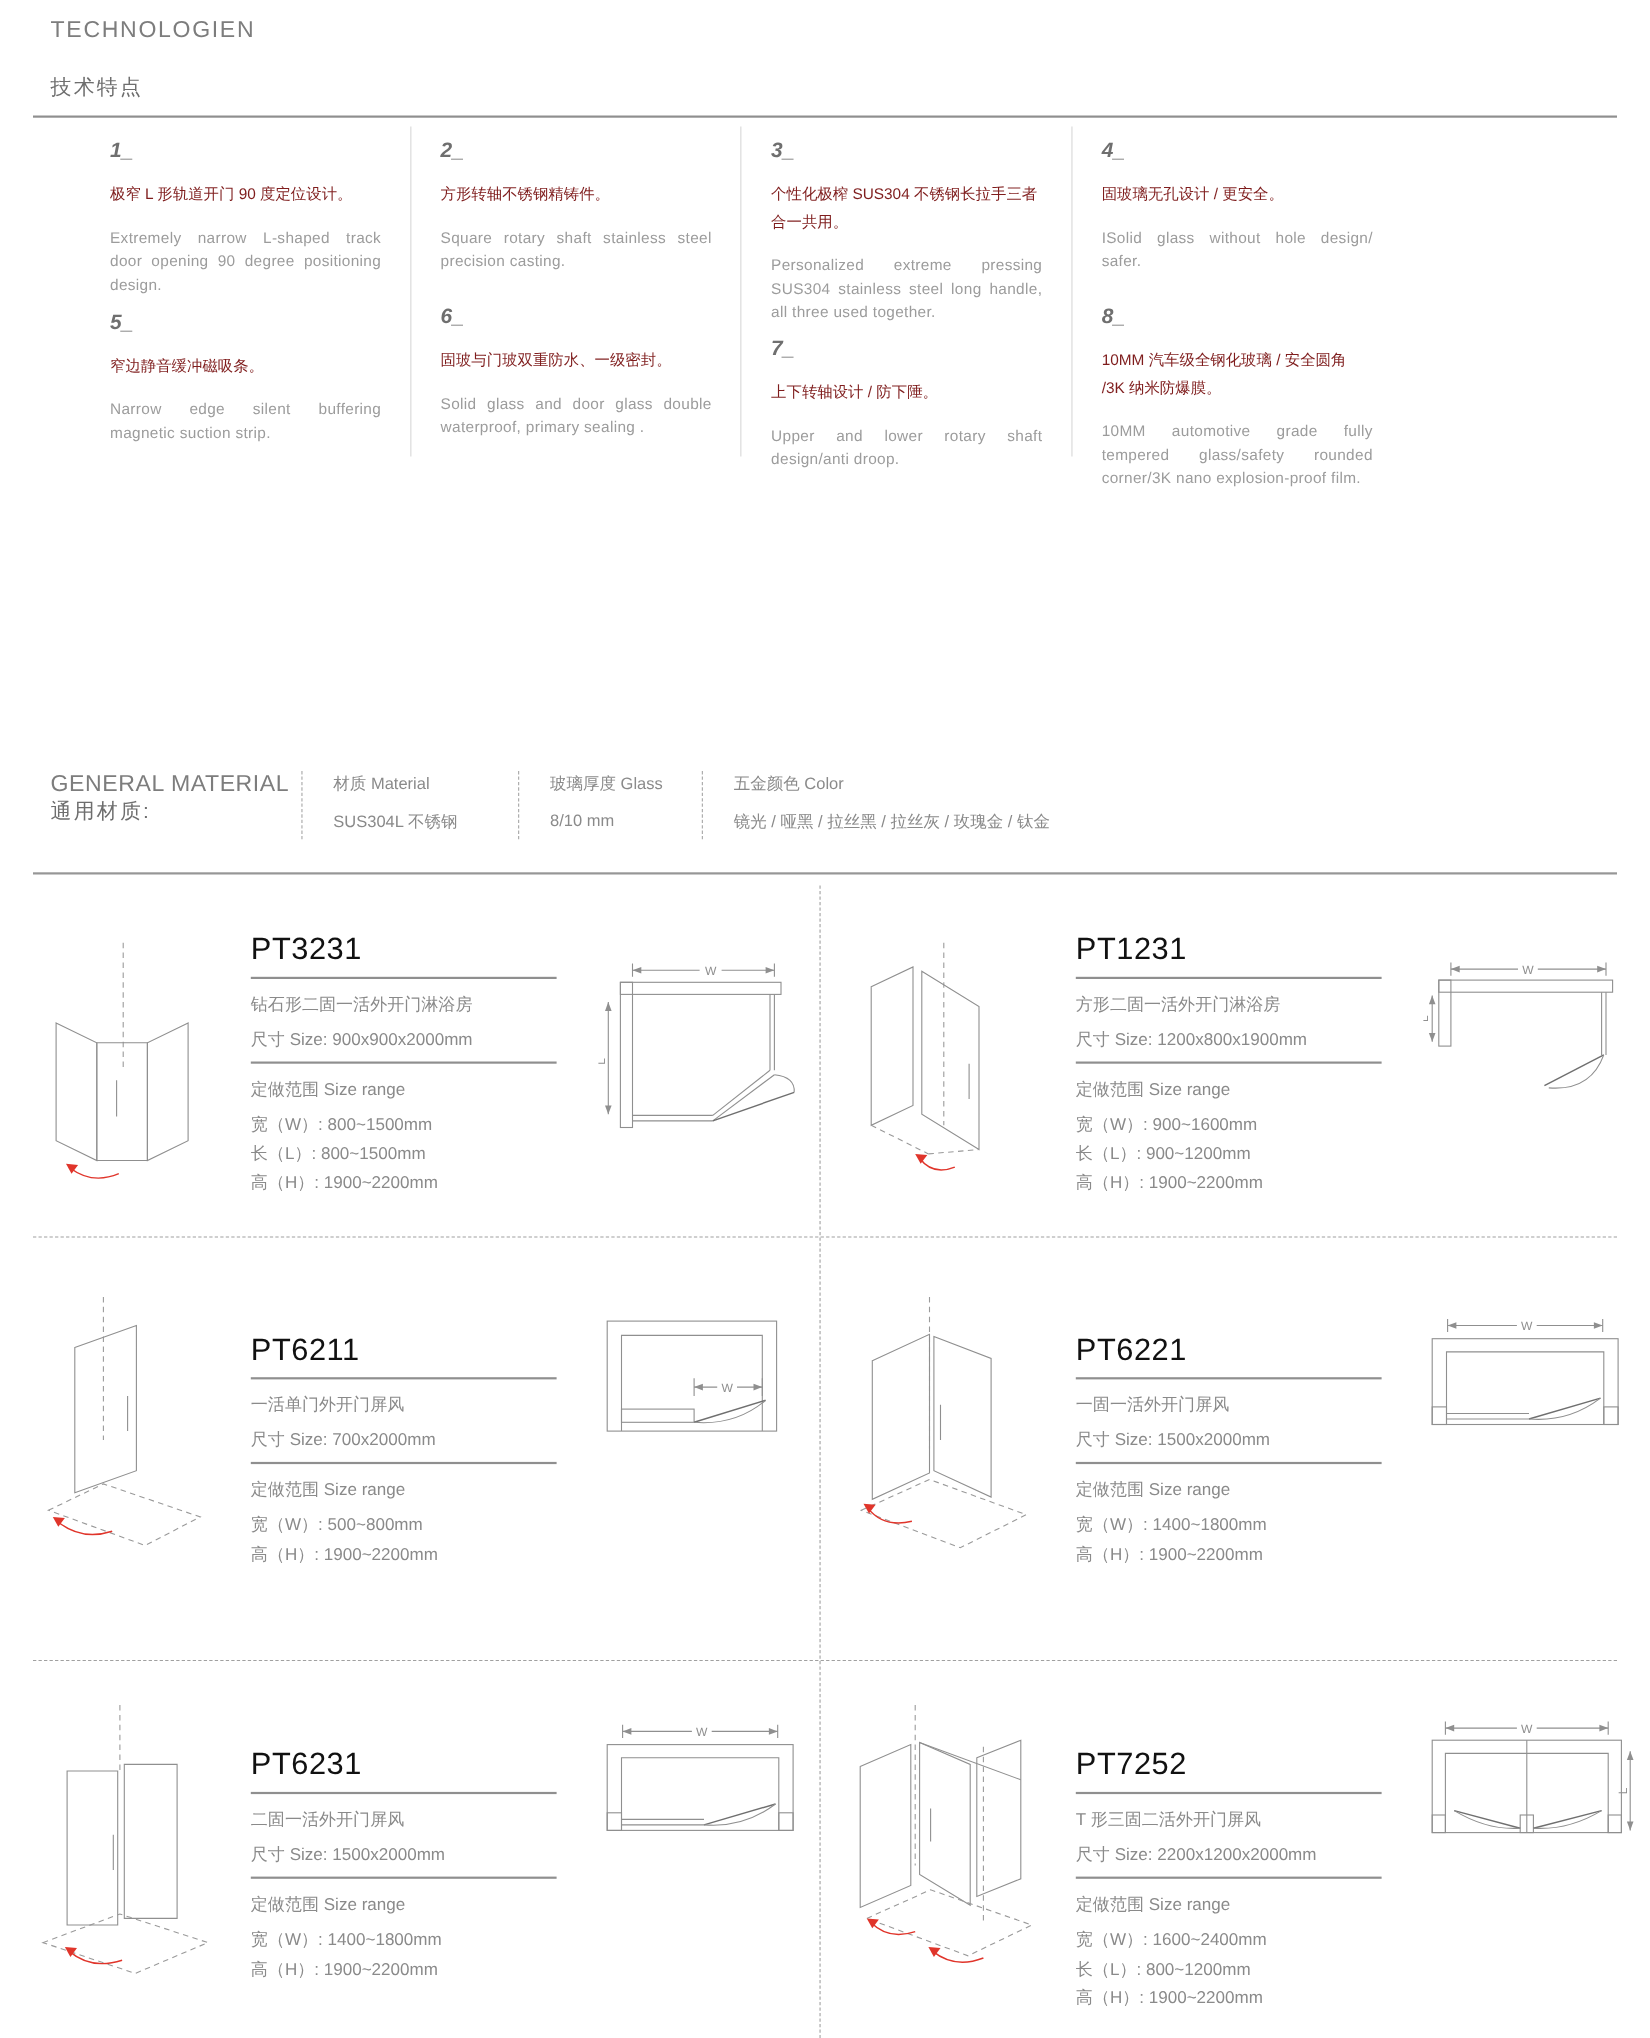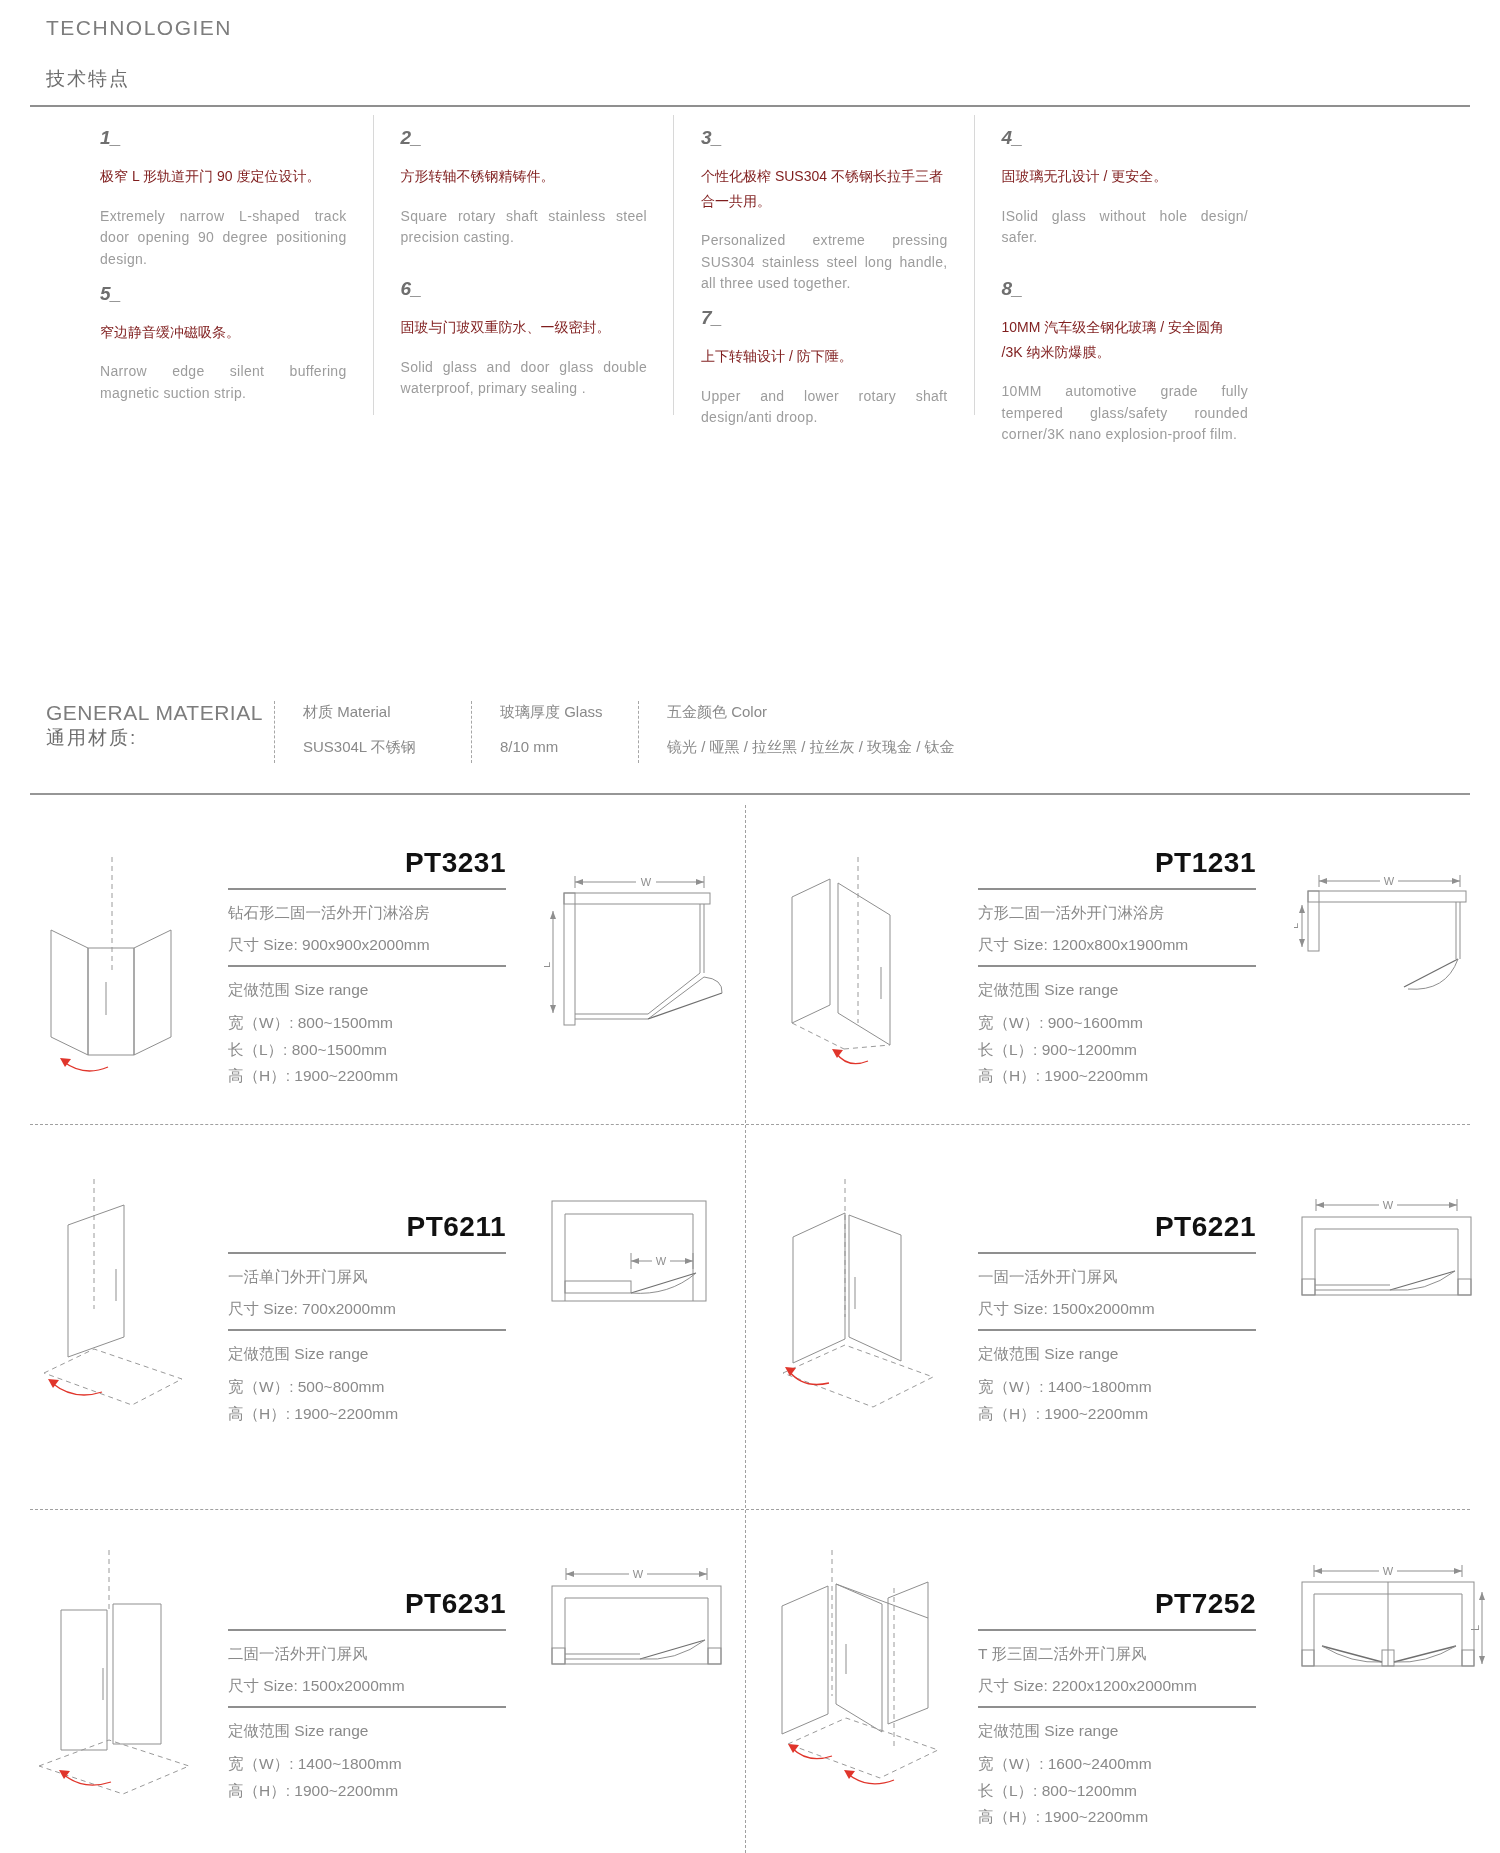--- a/index.html
+++ b/index.html
@@ -53,21 +53,21 @@
   .prow1 .iso-box { padding-top:60px; }
   .prow1 .text-box { padding-top:52px; }
   .prow1 .top-box { padding-top:78px; }
   .prow2 .iso-box { padding-top:52px; }
   .prow2 .text-box { padding-top:86px; }
   .prow2 .top-box { padding-top:68px; }
   .prow3 .iso-box { padding-top:38px; }
   .prow3 .text-box { padding-top:78px; }
   .prow3 .top-box { padding-top:52px; }
 
-  .p-title { font-size:28px; font-weight:bold; color:#111111; letter-spacing:0.5px; font-family:"Liberation Sans","DejaVu Sans",sans-serif;text-align:right; }
+  .p-title { font-size:28px; font-weight:normal; color:#111111; letter-spacing:0.5px; font-family:"Liberation Sans","DejaVu Sans",sans-serif; }
   .p-rule { border-top:2px solid #8f8f8f; margin:9px 0 13px; }
   .p-desc { font-size:15.5px; color:#8a8a8a; margin-bottom:11px; }
   .p-size { font-size:15.5px; color:#8a8a8a; margin-bottom:2px; }
   .p-range-label { font-size:15.5px; color:#8a8a8a; margin:13px 0 9px; }
   .p-range { font-size:15.5px; color:#8a8a8a; line-height:1.72; }
 
   
   svg { display:block; }
   .ln { stroke:#8f8f8f; fill:none; stroke-width:1; }
   .lnd { stroke:#9a9a9a; fill:none; stroke-width:1; stroke-dasharray:5 4; }

